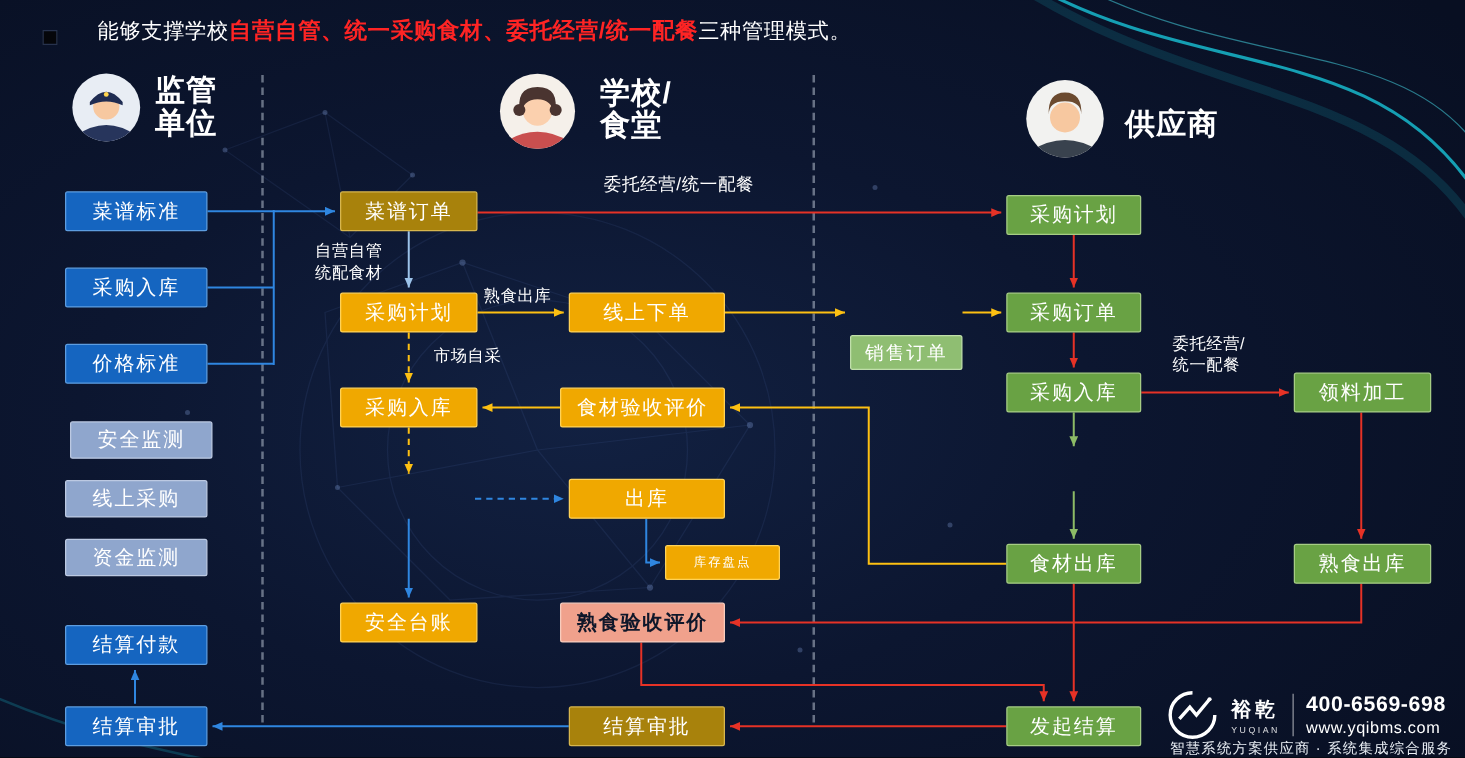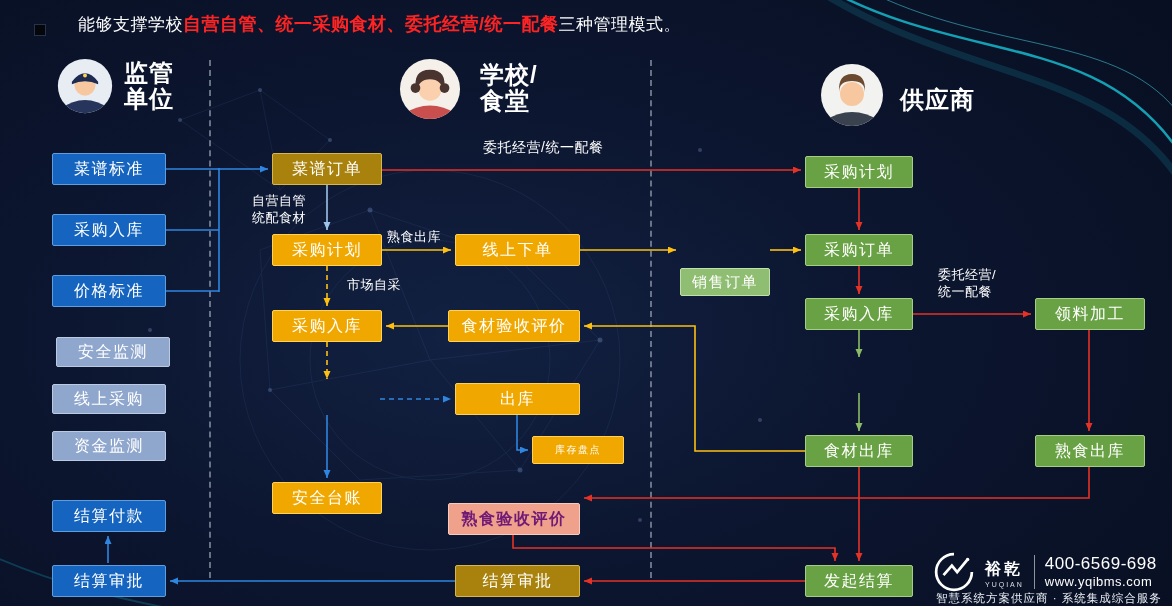--- a/index.html
+++ b/index.html
@@ -20,33 +20,33 @@
   .avatar { position:absolute; z-index:3; }
   .avatar svg { display:block; }
   .lane-title { position:absolute; z-index:3; font-weight:bold; font-size:24px; line-height:26px; letter-spacing:1px; }
 
   .node { position:absolute; z-index:3; display:flex; align-items:center; justify-content:center;
           height:32px; font-size:16px; letter-spacing:1.5px; color:#fff; border-radius:2px; }
   .node.blue      { background:#1565c0; border:1px solid #5d9de0; }
   .node.lightblue { background:#8fa6cd; border:1px solid #bcc9e2; }
   .node.gold      { background:#f0a800; border:1px solid #ffd257; }
   .node.darkgold  { background:#a8820c; border:1px solid #d7b64e; }
-  .node.salmon    { background:#f0a18c; border:1px solid #f8ccbd; color:#701a75; font-weight:bold;margin-top:21px; }
+  .node.salmon    { background:#f0a18c; border:1px solid #f8ccbd; color:#0f172a; font-weight:bold; }
   .node.green     { background:#69a244; border:1px solid #a6cd84; }
   .node.lightgreen{ background:#8fbe72; border:1px solid #c0dfaa;margin-top:32px; }
 
   .edge-label { position:absolute; z-index:4; font-size:13px; line-height:17px; color:#fff; white-space:nowrap; letter-spacing:.5px; }
   .edge-label.big { font-size:14px; }
 
   .footer { position:absolute; left:933px; top:551px; z-index:5; display:flex; align-items:center; gap:10px; }
   .logo-mark { width:42px; height:42px; }
   .brand-cn { font-size:16px; font-weight:bold; letter-spacing:3px; line-height:24px; }
   .brand-sub { font-size:7px; letter-spacing:2px; text-align:center; opacity:.85; }
   .footer-div { width:1px; height:34px; background:rgba(255,255,255,.55); }
-  .phone { font-size:17px; font-weight:normal; letter-spacing:.5px; line-height:20px;text-align:center; }
+  .phone { font-size:17px; font-weight:bold; letter-spacing:.5px; line-height:20px;text-align:center; }
   .site { font-size:13px; line-height:16px; letter-spacing:.5px; }
   .tagline { position:absolute; left:936px; top:591px; z-index:5; font-size:11.5px; color:#e9eef4; letter-spacing:1px; }
 </style>
 </head>
 <body>
 
 <div class="stage">
 
   <svg class="bg-svg" viewBox="0 0 1172 606">
     <g opacity="0.08" stroke="#7fa6ff" fill="none">

